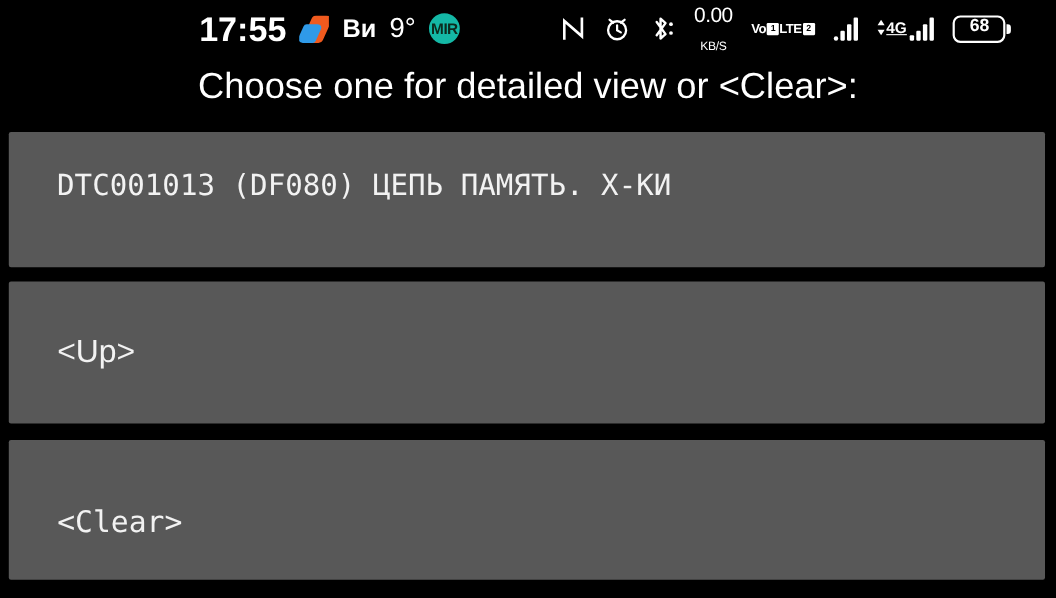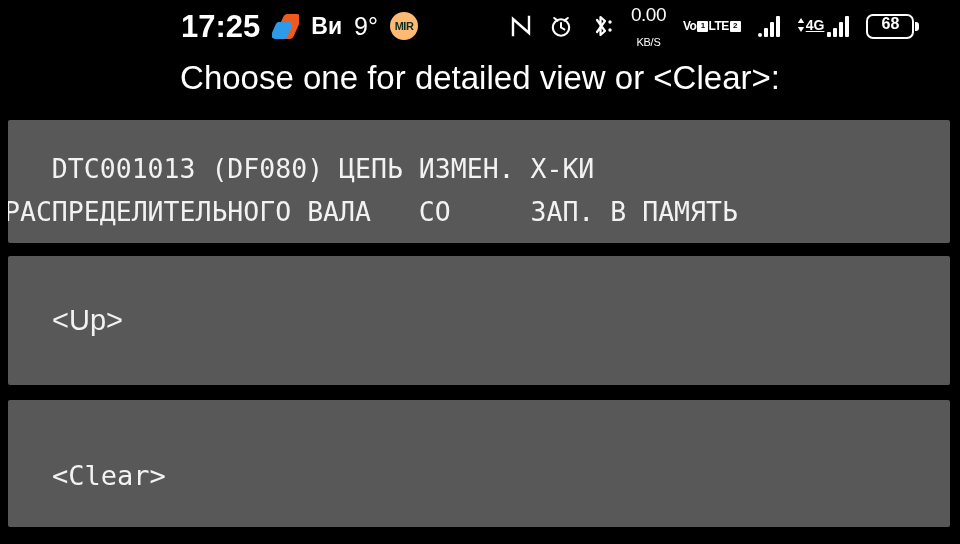--- a/index.html
+++ b/index.html
@@ -46,23 +46,23 @@
     transform:skewX(-24deg);
     border-radius:3px 7px 3px 7px;
   }
   .bank-icon i.a { left:7px; background:#f05a1e; }
   .bank-icon i.b { left:1px; top:8px; height:17px; width:17px;
                    background:#2f9ae8; border-radius:2px 5px 2px 6px; }
   .vi-text { font-size:23px; font-weight:bold; line-height:1; }
   .temp-text { font-size:25px; font-weight:300; line-height:1; }
   .mir-badge {
     width:28px; height:28px; border-radius:50%;
-    background:#fdba74;
+    background:#14b8a6;
     display:flex; align-items:center; justify-content:center;
-    font-size:11px; font-weight:bold; color:#0d2b1e; letter-spacing:-0.5px;
+    font-size:14px; font-weight:bold; color:#0d2b1e; letter-spacing:-0.5px;
   }
 
   .ic { display:flex; align-items:center; justify-content:center; color:#fff; }
   .ic svg { display:block; }
 
   .netspeed { display:flex; flex-direction:column; align-items:center; line-height:1; }
   .netspeed .v { font-size:19px; font-weight:normal; letter-spacing:-0.5px; }
   .netspeed .u { font-size:11px; font-weight:normal; letter-spacing:-0.3px; margin-top:13px; }
 
   .volte { display:flex; flex-direction:row; align-items:flex-start; line-height:1; }
@@ -153,21 +153,21 @@
   }
 </style>
 </head>
 <body>
 
 <div id="screen">
 
   <div class="statusbar">
 
     <div class="sb-left">
-      <div class="clock">17:25</div>
+      <div class="clock">17:55</div>
 
       <div class="bank-icon">
         <i class="a"></i>
           <i class="b"></i>
       </div>
 
       <div class="vi-text">Ви</div>
       <div class="temp-text">9°</div>
 
       <div class="mir-badge">MIR</div>
@@ -245,22 +245,21 @@
         </div>
         <span class="tip"></span>
       </div>
 
     </div>
   </div>
 
   <div class="prompt">Choose one for detailed view or &lt;Clear&gt;:</div>
 
   <div class="card" id="card-dtc">
-    <div class="mono-line" id="dtc-line1">   DTC001013 (DF080) ЦЕПЬ ИЗМЕН. Х-КИ</div>
-    <div class="mono-line" id="dtc-line2">РАСПРЕДЕЛИТЕЛЬНОГО ВАЛА   СО     ЗАП. В ПАМЯТЬ</div>
+    <div class="mono-line" id="dtc-line1">   DTC001013 (DF080) ЦЕПЬ ПАМЯТЬ. Х-КИ</div>
   </div>
 
   <div class="card" id="card-up">
     <div class="btn-label" id="up-label">&lt;Up&gt;</div>
   </div>
 
   <div class="card" id="card-clear">
     <div class="btn-label" id="clear-label">&lt;Clear&gt;</div>
   </div>
 

